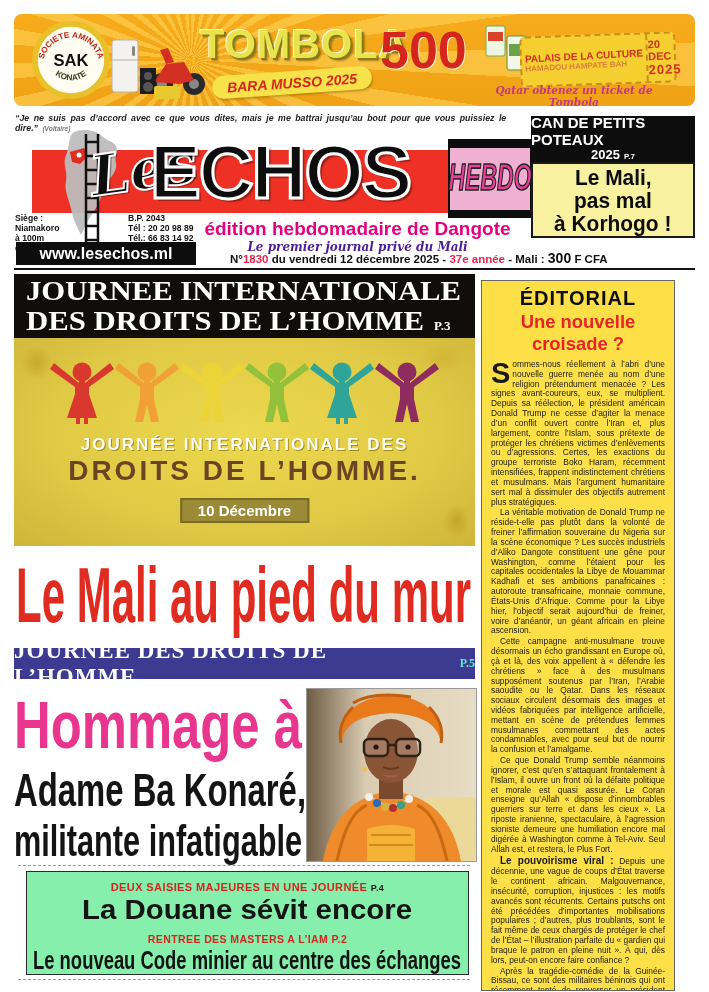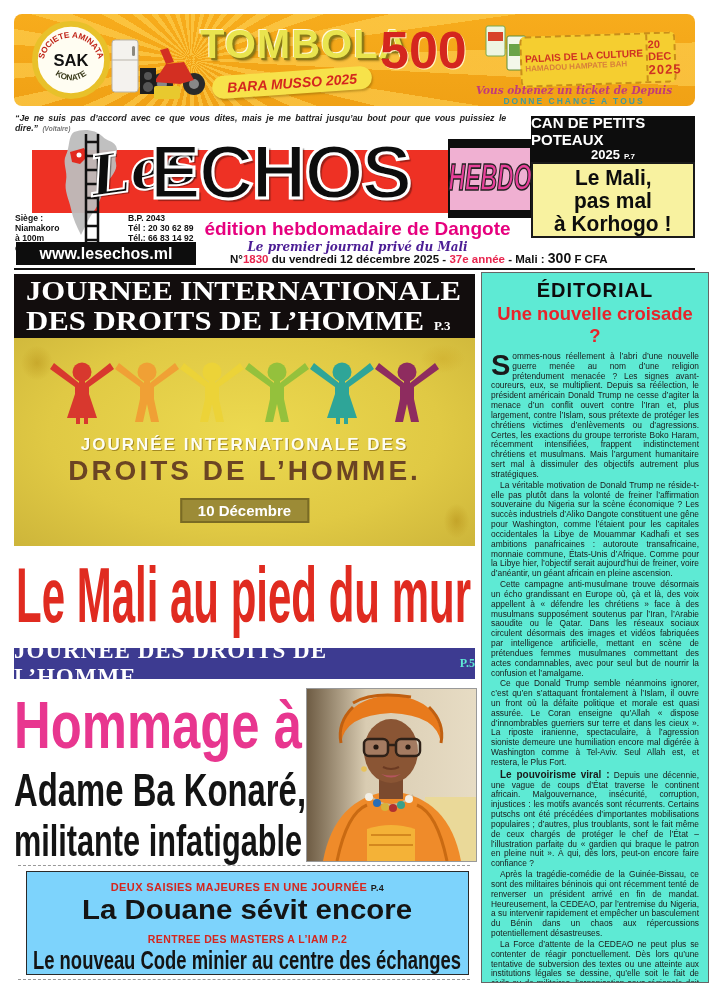--- a/index.html
+++ b/index.html
@@ -103,28 +103,28 @@
     display:flex;align-items:center;justify-content:center;gap:6px;}
   .purple-band .t{font-family:"Liberation Serif",serif;font-weight:700;font-size:23px;color:#fff;letter-spacing:1px;}
   .purple-band .pg{font-family:"Liberation Serif",serif;font-weight:700;font-size:12px;color:#5eead4;}
   .tribute1{position:absolute;left:12px;top:686px;}
   .tribute2{position:absolute;left:12px;top:762px;}
   .tribute3{position:absolute;left:12px;top:816px;}
   .photo{position:absolute;left:306px;top:688px;width:169px;height:172px;border:1px solid #999;}
   .dash-sep{position:absolute;left:18px;top:865px;width:452px;border-top:1.5px dashed #999;}
   .dash-sep2{position:absolute;left:18px;top:979px;width:452px;border-top:1.5px dashed #999;}
 
-  .bottom-box{position:absolute;left:26px;top:871px;width:441px;height:102px;background:#7dd3fc;
+  .bottom-box{position:absolute;left:26px;top:871px;width:441px;height:102px;background:#86efac;
     border:1.5px solid #2a2a2a;text-align:center;}
   .bottom-box .kicker{margin-top:9px;font-weight:800;font-size:11px;color:#d4261e;letter-spacing:.4px;}
   .bottom-box .kicker .pg{color:#1a1a1a;font-size:9px;}
   .bottom-box .kicker2{margin-top:4px;font-weight:800;font-size:10.5px;color:#d4261e;letter-spacing:.4px;}
 
   
-  .editorial{position:absolute;left:481px;top:272px;width:228px;height:711px;background:#5eead4;
+  .editorial{position:absolute;left:481px;top:280px;width:194px;height:711px;background:#fde047;
     border:1px solid #666;box-sizing:border-box;padding:6px 9px;overflow:hidden;}
   .editorial .label{text-align:center;font-weight:800;font-size:20px;letter-spacing:1px;color:#0d0d0d;}
   .editorial .title{text-align:center;font-weight:900;font-size:19px;color:#e8232a;margin:1px 0 5px 0;
     transform:scaleX(.97);}
   .editorial p{margin:0 0 1px 0;font-size:8.4px;line-height:1.17;text-align:justify;color:#1a1a1a;
     text-indent:9px;}
   .editorial p.first{text-indent:0;}
   .editorial .dropcap{float:left;font-weight:800;font-size:29px;line-height:23px;padding:2px 2px 0 0;}
   .editorial .lead{font-weight:800;font-size:10px;}
 
@@ -192,21 +192,21 @@
         <div class="v1">PALAIS DE LA CULTURE</div>
         <div class="v2">HAMADOU HAMPATE BAH</div>
       </div>
       <div class="date">
         <div class="d1">20 DEC</div>
         <div class="d2">2025</div>
       </div>
     </div>
 
     <div class="ad-script">
-      <div class="s1">Vous obtenez un ticket de Depuis</div>
+      <div class="s1">Qatar obtenez un ticket de Tombola</div>
       <div class="s2">DONNE CHANCE A TOUS</div>
     </div>
   </div>
 
   <div class="quote">
     <span>“Je ne suis pas d’accord avec ce que vous dites, mais je me battrai jusqu’au bout pour que vous puissiez le dire.”</span>
     <span class="attr">(Voltaire)</span>
   </div>
 
   <div class="red-band"></div>
@@ -233,21 +233,21 @@
 
   <div class="siege">
     <div>Siège :</div>
     <div>Niamakoro</div>
     <div>à 100m</div>
     <div>de l’Unicef</div>
   </div>
 
   <div class="bp">
     <div>B.P. 2043</div>
-    <div>Tél : 20 30 62 89</div>
+    <div>Tél : 20 20 98 89</div>
     <div>Tél.: 66 83 14 92</div>
     <div>Bamako (Mali)</div>
   </div>
 
   <div class="logo-les">Les</div>
   <div class="logo-echos">ECHOS</div>
   <div class="hebdo-box">
     <div class="hebdo-inner">
       <span>HEBDO</span>
     </div>

